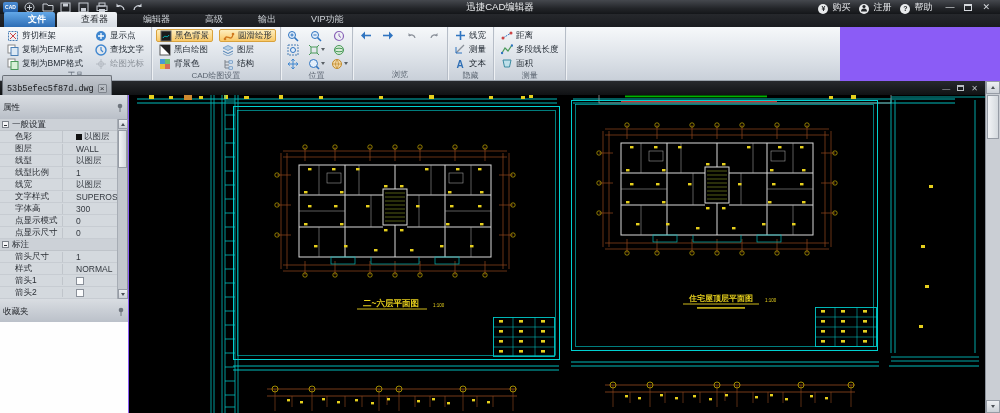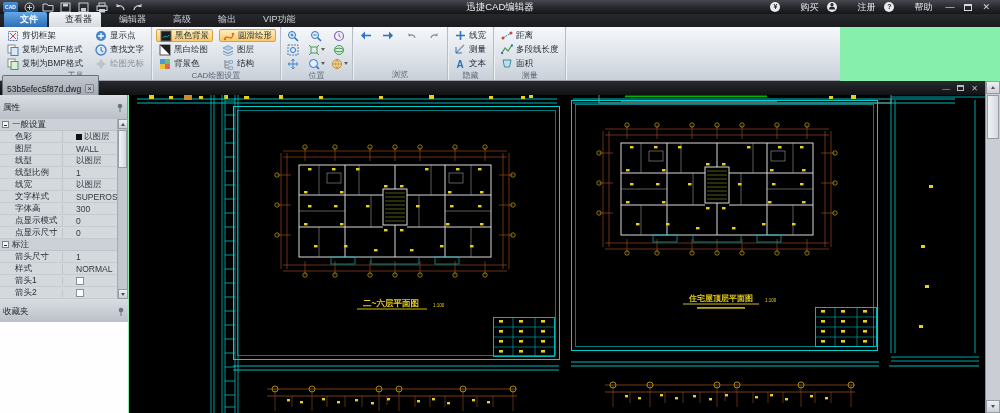--- a/index.html
+++ b/index.html
@@ -1,41 +1,41 @@
 <!DOCTYPE html>
 <html><head>
 <meta charset="utf-8">
 <style>
   * { margin:0; padding:0; box-sizing:border-box; }
   html,body { width:1000px; height:413px; overflow:hidden; background:#000;
               font-family:"Liberation Sans", sans-serif; }
-  #app { position:relative; width:1000px; height:413px; background:#86efac; }
+  #app { position:relative; width:1000px; height:413px; background:#8b5cf6; }
 
   
   .titlebar { position:absolute; left:0; top:0; width:1000px; height:14px;
     background:linear-gradient(#45484e,#232529 60%,#141619);
     display:flex; align-items:center; color:#dfe2e6; font-size:9px; }
   .qat { display:flex; align-items:center; gap:5px; padding-left:3px; }
   .logo { width:15px; height:11px; background:linear-gradient(#4d8fd6,#1f5da8);
     border-radius:2px; color:#fff; font-size:5px; font-weight:bold;
     display:flex; align-items:center; justify-content:center; }
   .qicon { width:13px; height:12px; display:flex; align-items:center; justify-content:center; }
   .title-center { position:absolute; left:0; right:0; text-align:center; font-size:9.5px; color:#eceef0; pointer-events:none; }
   .tb-right { margin-left:auto; display:flex; align-items:center; gap:9px; padding-right:6px; z-index:2; }
-  .tb-link { display:flex; align-items:center; gap:20px; font-size:9px; color:#e4e6e9; cursor:default; }
+  .tb-link { display:flex; align-items:flex-end; gap:4px; font-size:9px; color:#e4e6e9; cursor:default; }
   .circ { width:10px; height:10px; border-radius:50%; background:#e8eaec; color:#24262a;
     font-size:7px; line-height:10px; text-align:center; font-weight:bold; }
   .winbtns { display:flex; gap:10px; align-items:center; padding:0 4px; }
   .winbtn { color:#d6d9dd; font-size:9px; line-height:10px; }
   .restore-box { width:8px; height:7px; border:1px solid #d6d9dd; border-top-width:2px; }
 
   
   .tabrow { position:absolute; left:0; top:14px; width:1000px; height:13px;
     background:linear-gradient(#26282c,#1a1c20); display:flex; align-items:flex-end; gap:2px; padding-left:4px; }
-  .mtab { font-size:9px; padding:1px 9px 1px 16px; color:#cfd3d8; border-radius:2px 2px 0 0; }
+  .mtab { font-size:9px; padding:1px 9px 1px 24px; color:#cfd3d8; border-radius:2px 2px 0 0; }
   .mtab.file { background:linear-gradient(#63a8e8,#2d6db5); color:#fff; font-weight:bold; }
   .mtab.active { background:linear-gradient(#f1f3f6,#d7dde4); color:#20242a; }
 
   
   .ribbon { position:absolute; left:0; top:27px; width:840px; height:54px;
     background:linear-gradient(#f6f8fa,#dee3e9 55%,#c9d0d9);
     border-bottom:1px solid #9aa1ab; display:flex; }
   .rgroup { height:100%; display:flex; flex-direction:column; border-right:1px solid #b6bdc7;
     box-shadow:1px 0 0 #eef1f4; padding:2px 4px 0 4px; }
   .ritems { flex:1; display:grid; grid-auto-flow:column; grid-template-rows:repeat(3,13px); gap:1px 6px; align-content:start; }
@@ -48,21 +48,21 @@
   .glabel { height:11px; text-align:center; font-size:8px; color:#5a6470; line-height:11px; }
   .icbtn { width:17px; height:13px; display:flex; align-items:center; justify-content:center; gap:1px; border-radius:2px; }
   .caret { width:0; height:0; border-left:2.5px solid transparent; border-right:2.5px solid transparent; border-top:3px solid #5a6066; }
   .ribbon-rest { flex:1; }
 
   
   .doctabs { position:absolute; left:0; top:81px; width:1000px; height:14px;
     background:linear-gradient(#27292d,#101214); display:flex; align-items:center; }
   .dtab { margin-left:2px; height:27px; display:flex; align-items:center; gap:4px;
     background:linear-gradient(#c3c8cf,#989ea7); border:1px solid #6a7078; border-bottom:none;
-    border-radius:2px 2px 0 0; font-size:8.5px; color:#15171a; padding:0 4px; }
+    border-radius:2px 2px 0 0; font-size:8.5px; color:#15171a; padding:0 4px;font-family:Liberation Mono, monospace; }
   .dtab-close { font-size:8px; color:#2b2e33; background:#b9bec5; border:1px solid #7e848c;
     width:9px; height:9px; line-height:8px; text-align:center; border-radius:1px; }
   .mdi-ctrls { margin-left:auto; margin-right:22px; display:flex; gap:7px; align-items:center; }
   .mdi-ctrls span { color:#b9bdc2; font-size:8px; line-height:9px; }
   .mdi-restore { width:7px; height:6px; border:1px solid #b9bdc2; border-top-width:2px; display:inline-block; }
 
   
   .main { position:absolute; left:0; top:95px; width:1000px; height:318px; }
   .sidebar { position:absolute; left:0; top:0; width:128px; height:318px; background:#c9ced5; border-right:1px solid #8d939c; }
   .phead { height:27px; background:linear-gradient(#d9dde2,#b7bdc6); border-bottom:1px solid #979da6;

